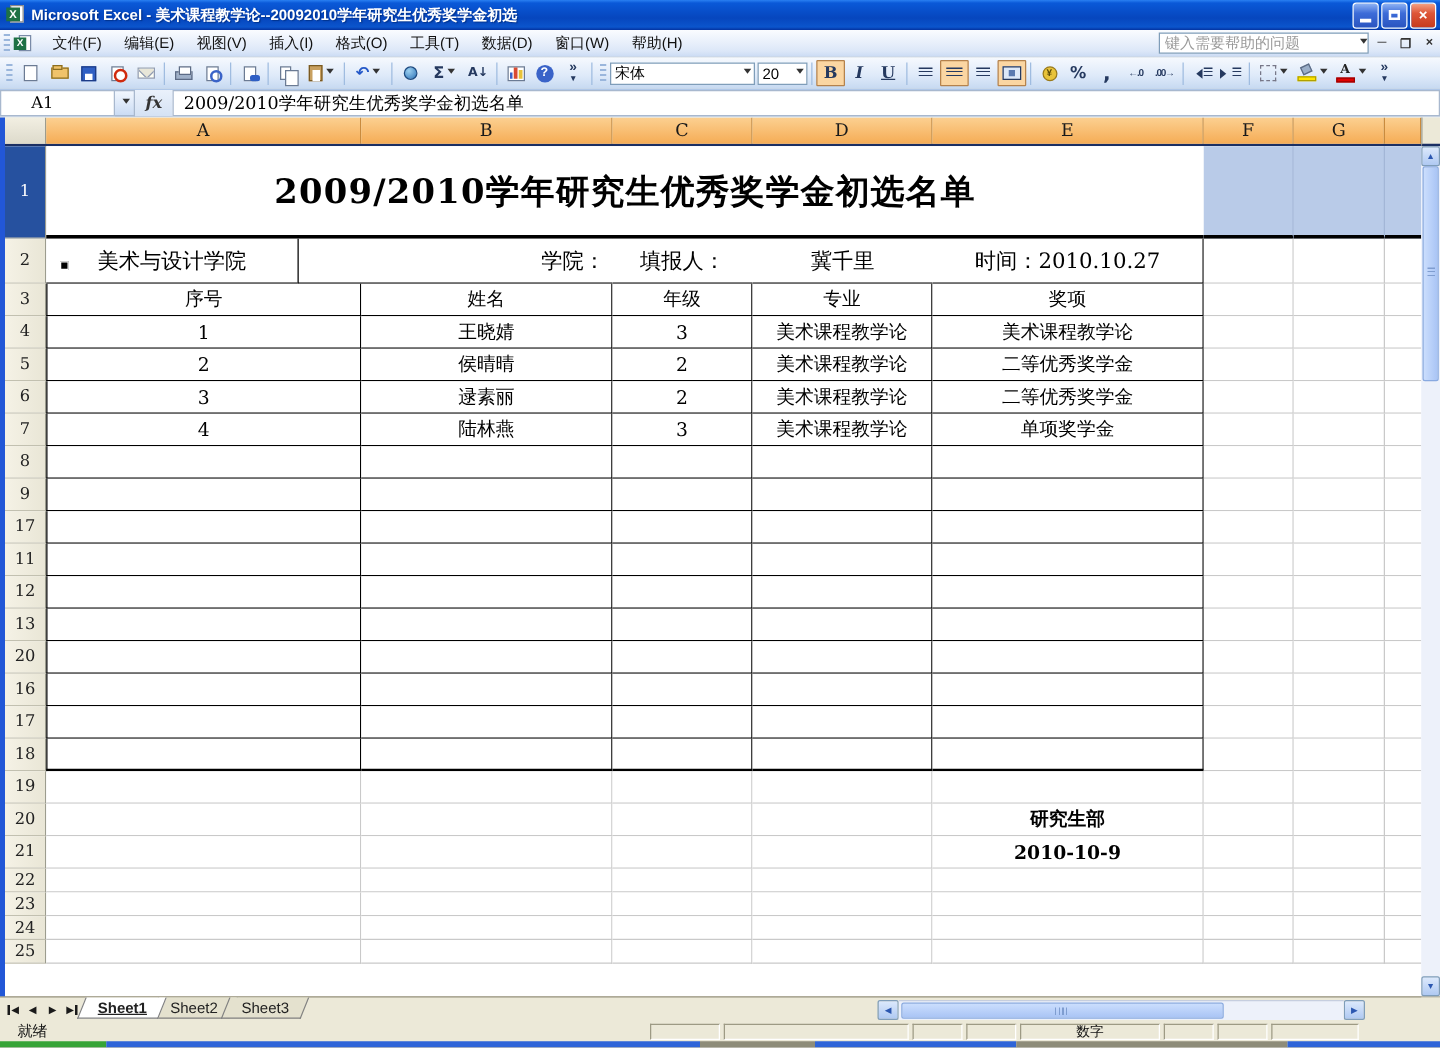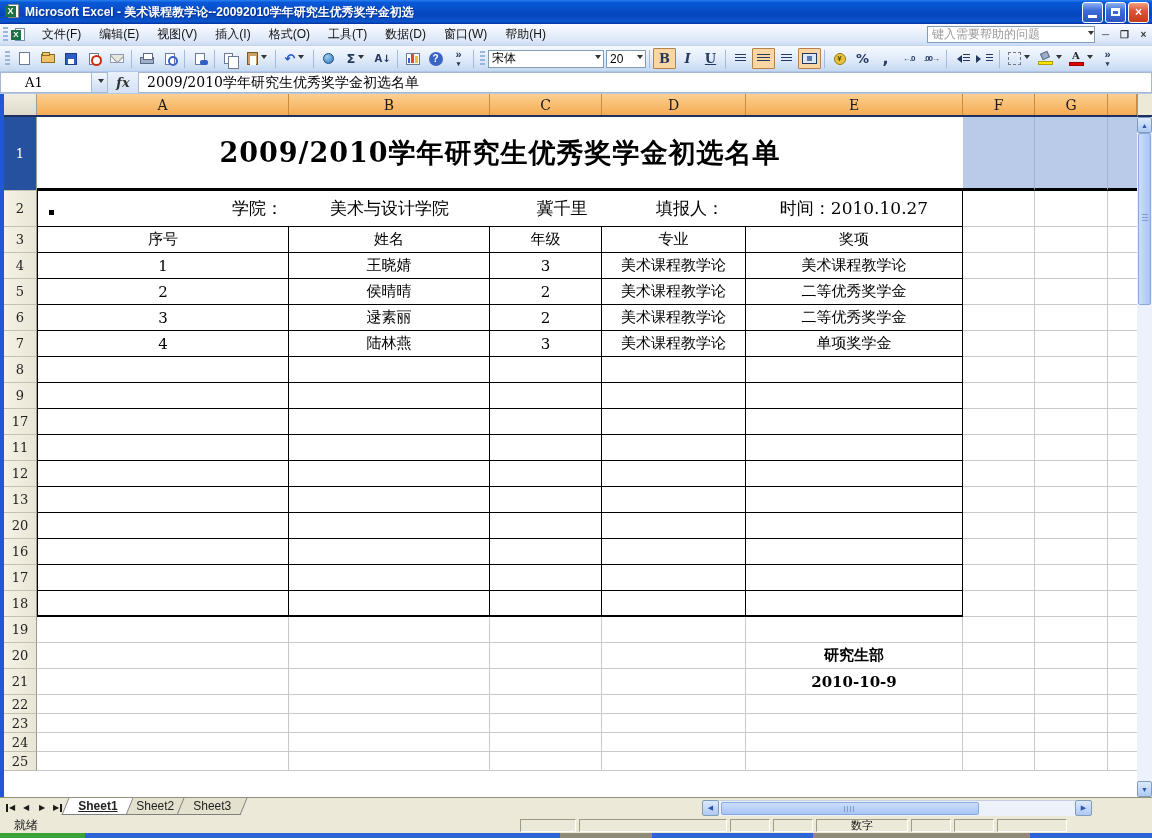--- a/index.html
+++ b/index.html
@@ -169,21 +169,21 @@
     background:linear-gradient(180deg,#CBDEFD,#A9C4F5); border:1px solid #88A9E0; }
   .hthumb:after { content:""; position:absolute; top:3px; left:122px; width:10px; height:6px;
     background:repeating-linear-gradient(90deg,#7F9DD0 0 1px,transparent 1px 3px); }
   .ts-gap { width:45px; } .ts-corner { width:15px; height:100%; background:#ECE9D8; }
 
   
   .statusbar { height:16px; background:#ECE9D8; display:flex; align-items:center; font-size:12px; color:#111; }
   .st-ready { padding-left:14px; width:520px; }
   .sp { height:13px; border:1px solid; border-color:#9D9A84 #FFFFFF #FFFFFF #9D9A84; margin-right:3px;
     display:flex; align-items:center; justify-content:center; font-size:11px; flex:none; }
-  .sp1{width:56px}.sp2{width:148px}.sp3{width:40px}.sp4{width:40px}.spnum{width:92px}.sp5{width:40px}.sp6{width:40px}.sp7{width:70px;margin-right:1px}
+  .sp1{width:56px}.sp2{width:148px}.sp3{width:40px}.sp4{width:40px}.spnum{width:112px}.sp5{width:40px}.sp6{width:40px}.sp7{width:70px;margin-right:1px}
 
   
   .taskbar { height:5px; display:flex; }
   .tk { height:100%; }
 </style>
 </head>
 <body>
 
 <div class="app">
 
@@ -409,24 +409,24 @@
         <div class="r h74">
           <div class="rh sel">1</div>
           <div class="c wT bb3 title-cell">2009/2010学年研究生优秀奖学金初选名单</div>
           <div class="c wF blue gr bb3"></div>
           <div class="c wG blue gr bb3"></div>
           <div class="c wH blue bb3"></div>
         </div>
 
         <div class="r h36">
           <div class="rh">2</div>
+          <div class="c wB bb r2txt">美术与设计学院</div>
           <div class="c wA bl bb r2txt ralign">学院：</div>
-          <div class="c wB bb r2txt">美术与设计学院</div>
+          <div class="c wC bb r2txt">填报人：</div>
           <div class="c wD bb r2txt">冀千里</div>
-          <div class="c wC bb r2txt">填报人：</div>
           <div class="c wE br bb r2txt">时间：2010.10.27</div>
           <div class="c wF gr gb"></div>
           <div class="c wG gr gb"></div>
           <div class="c wH gb"></div>
         </div>
 
         <div class="r h26">
           <div class="rh">3</div>
           <div class="c wA bl br bb">序号</div>
           <div class="c wB br bb">姓名</div>

